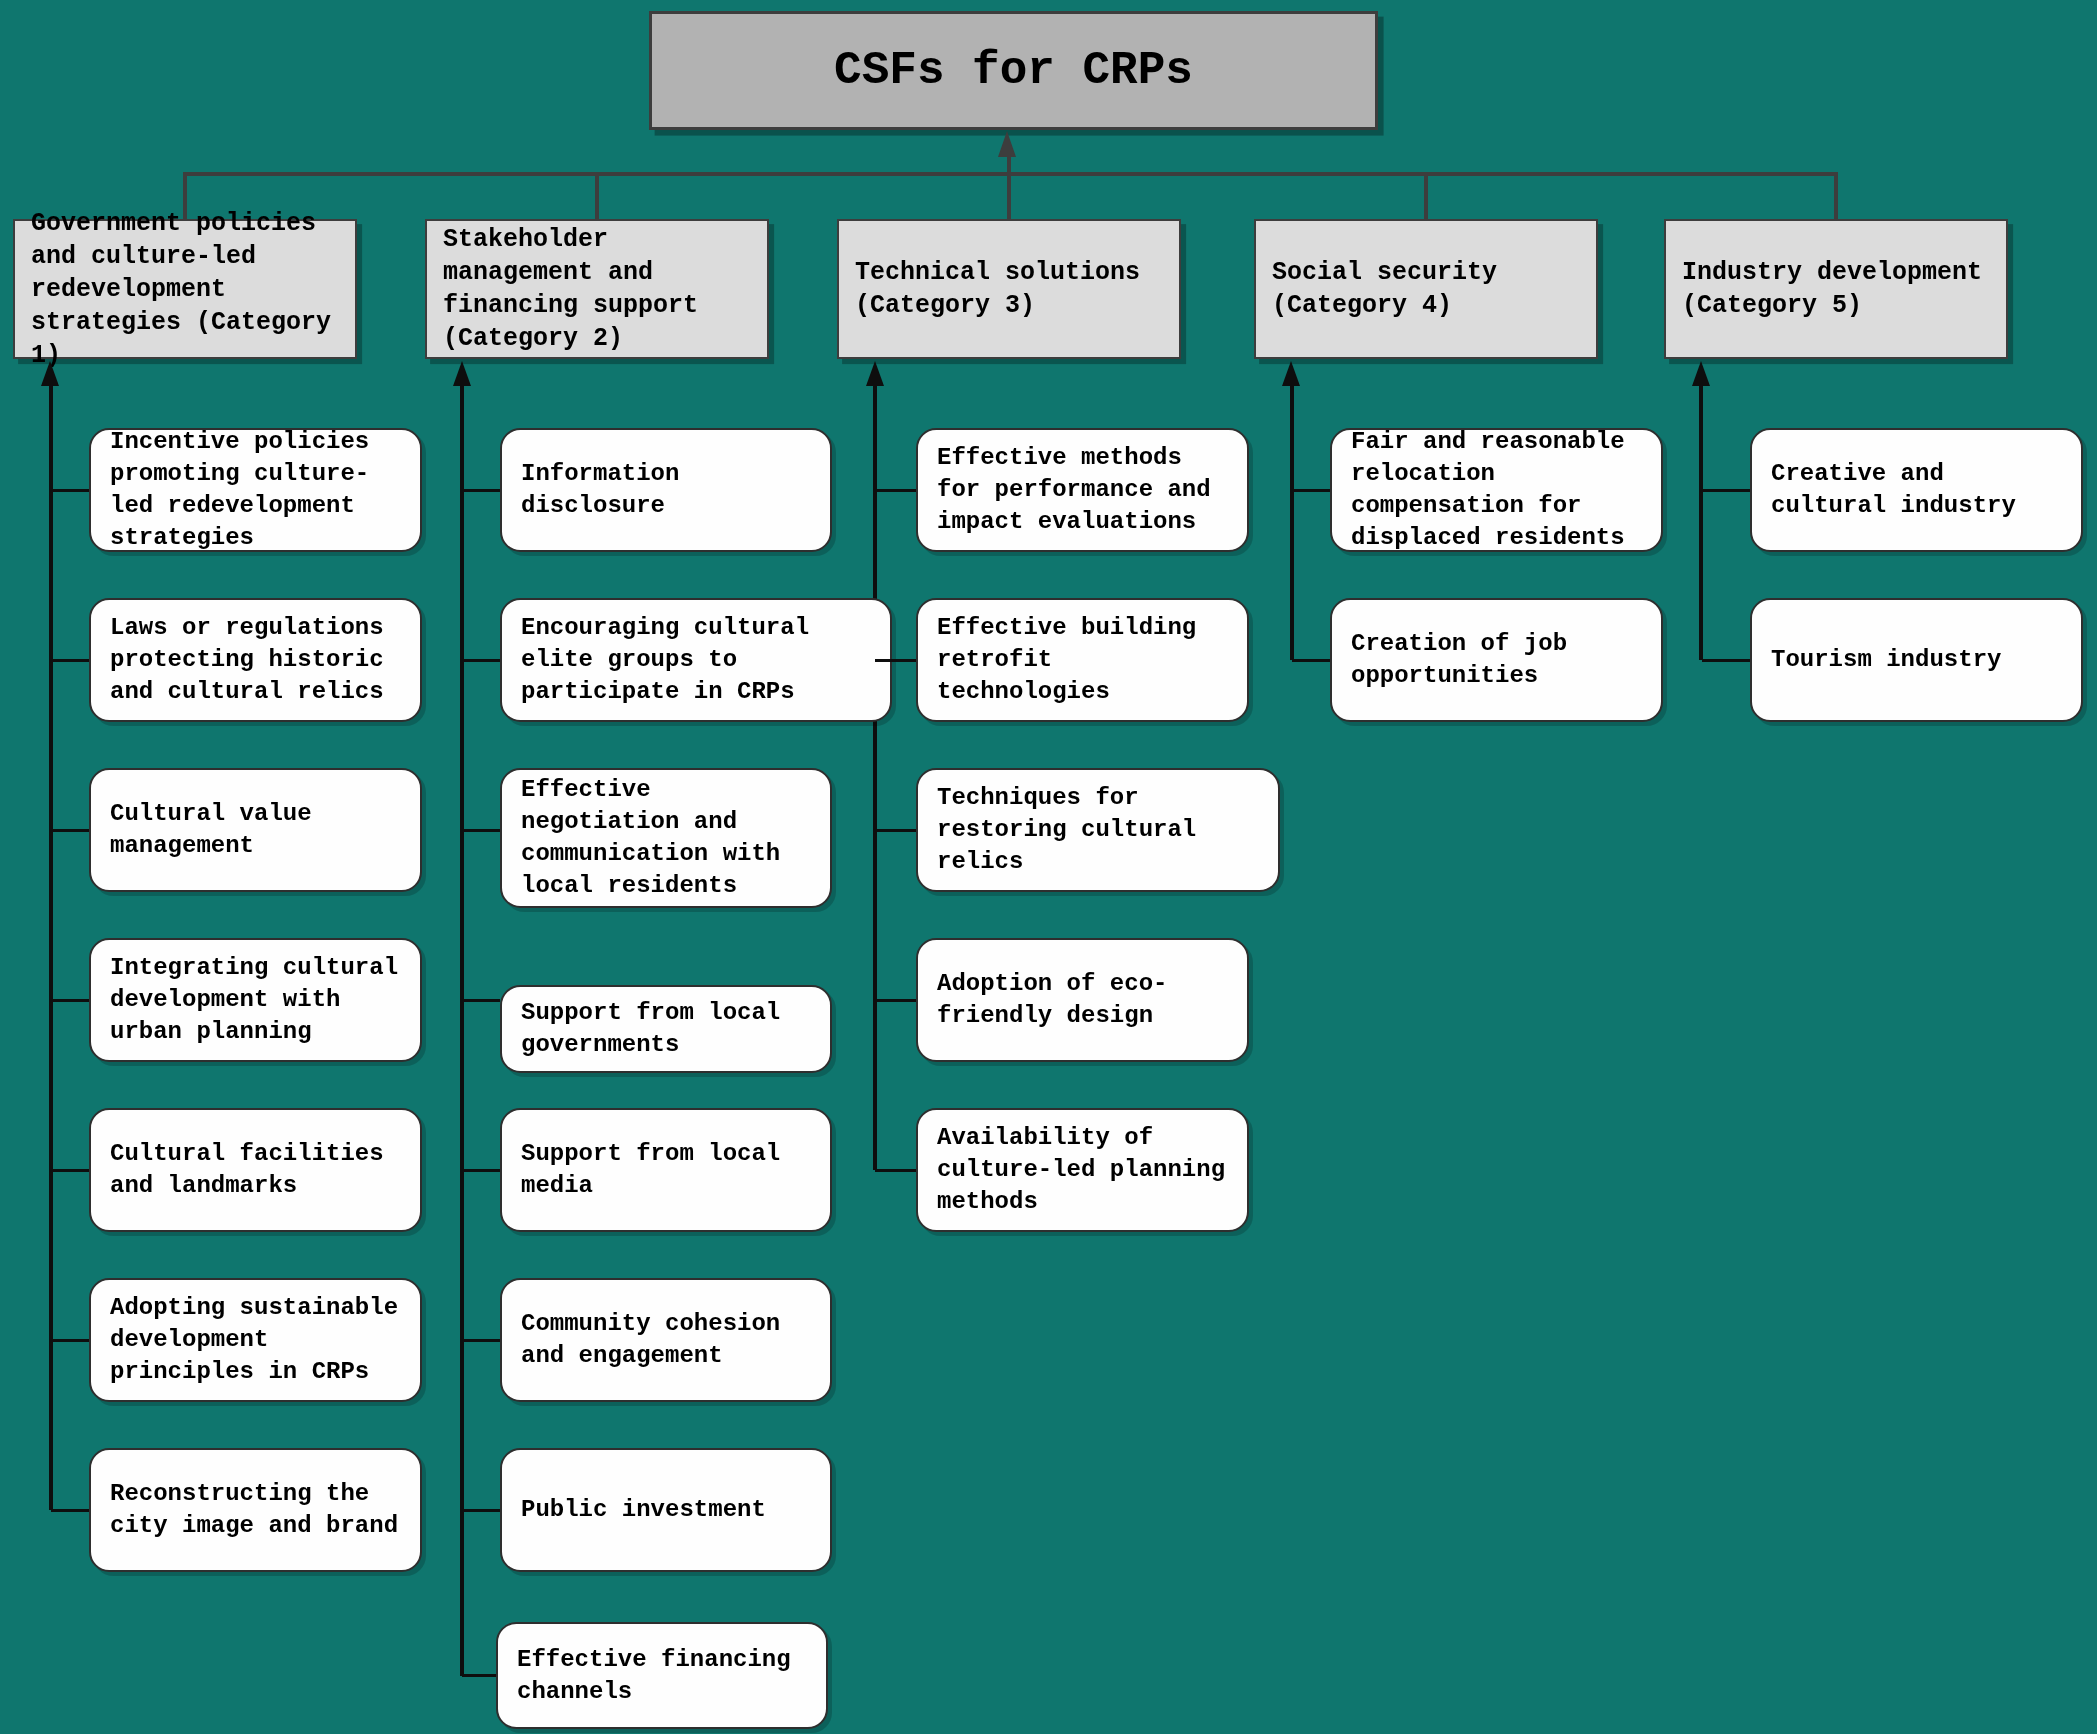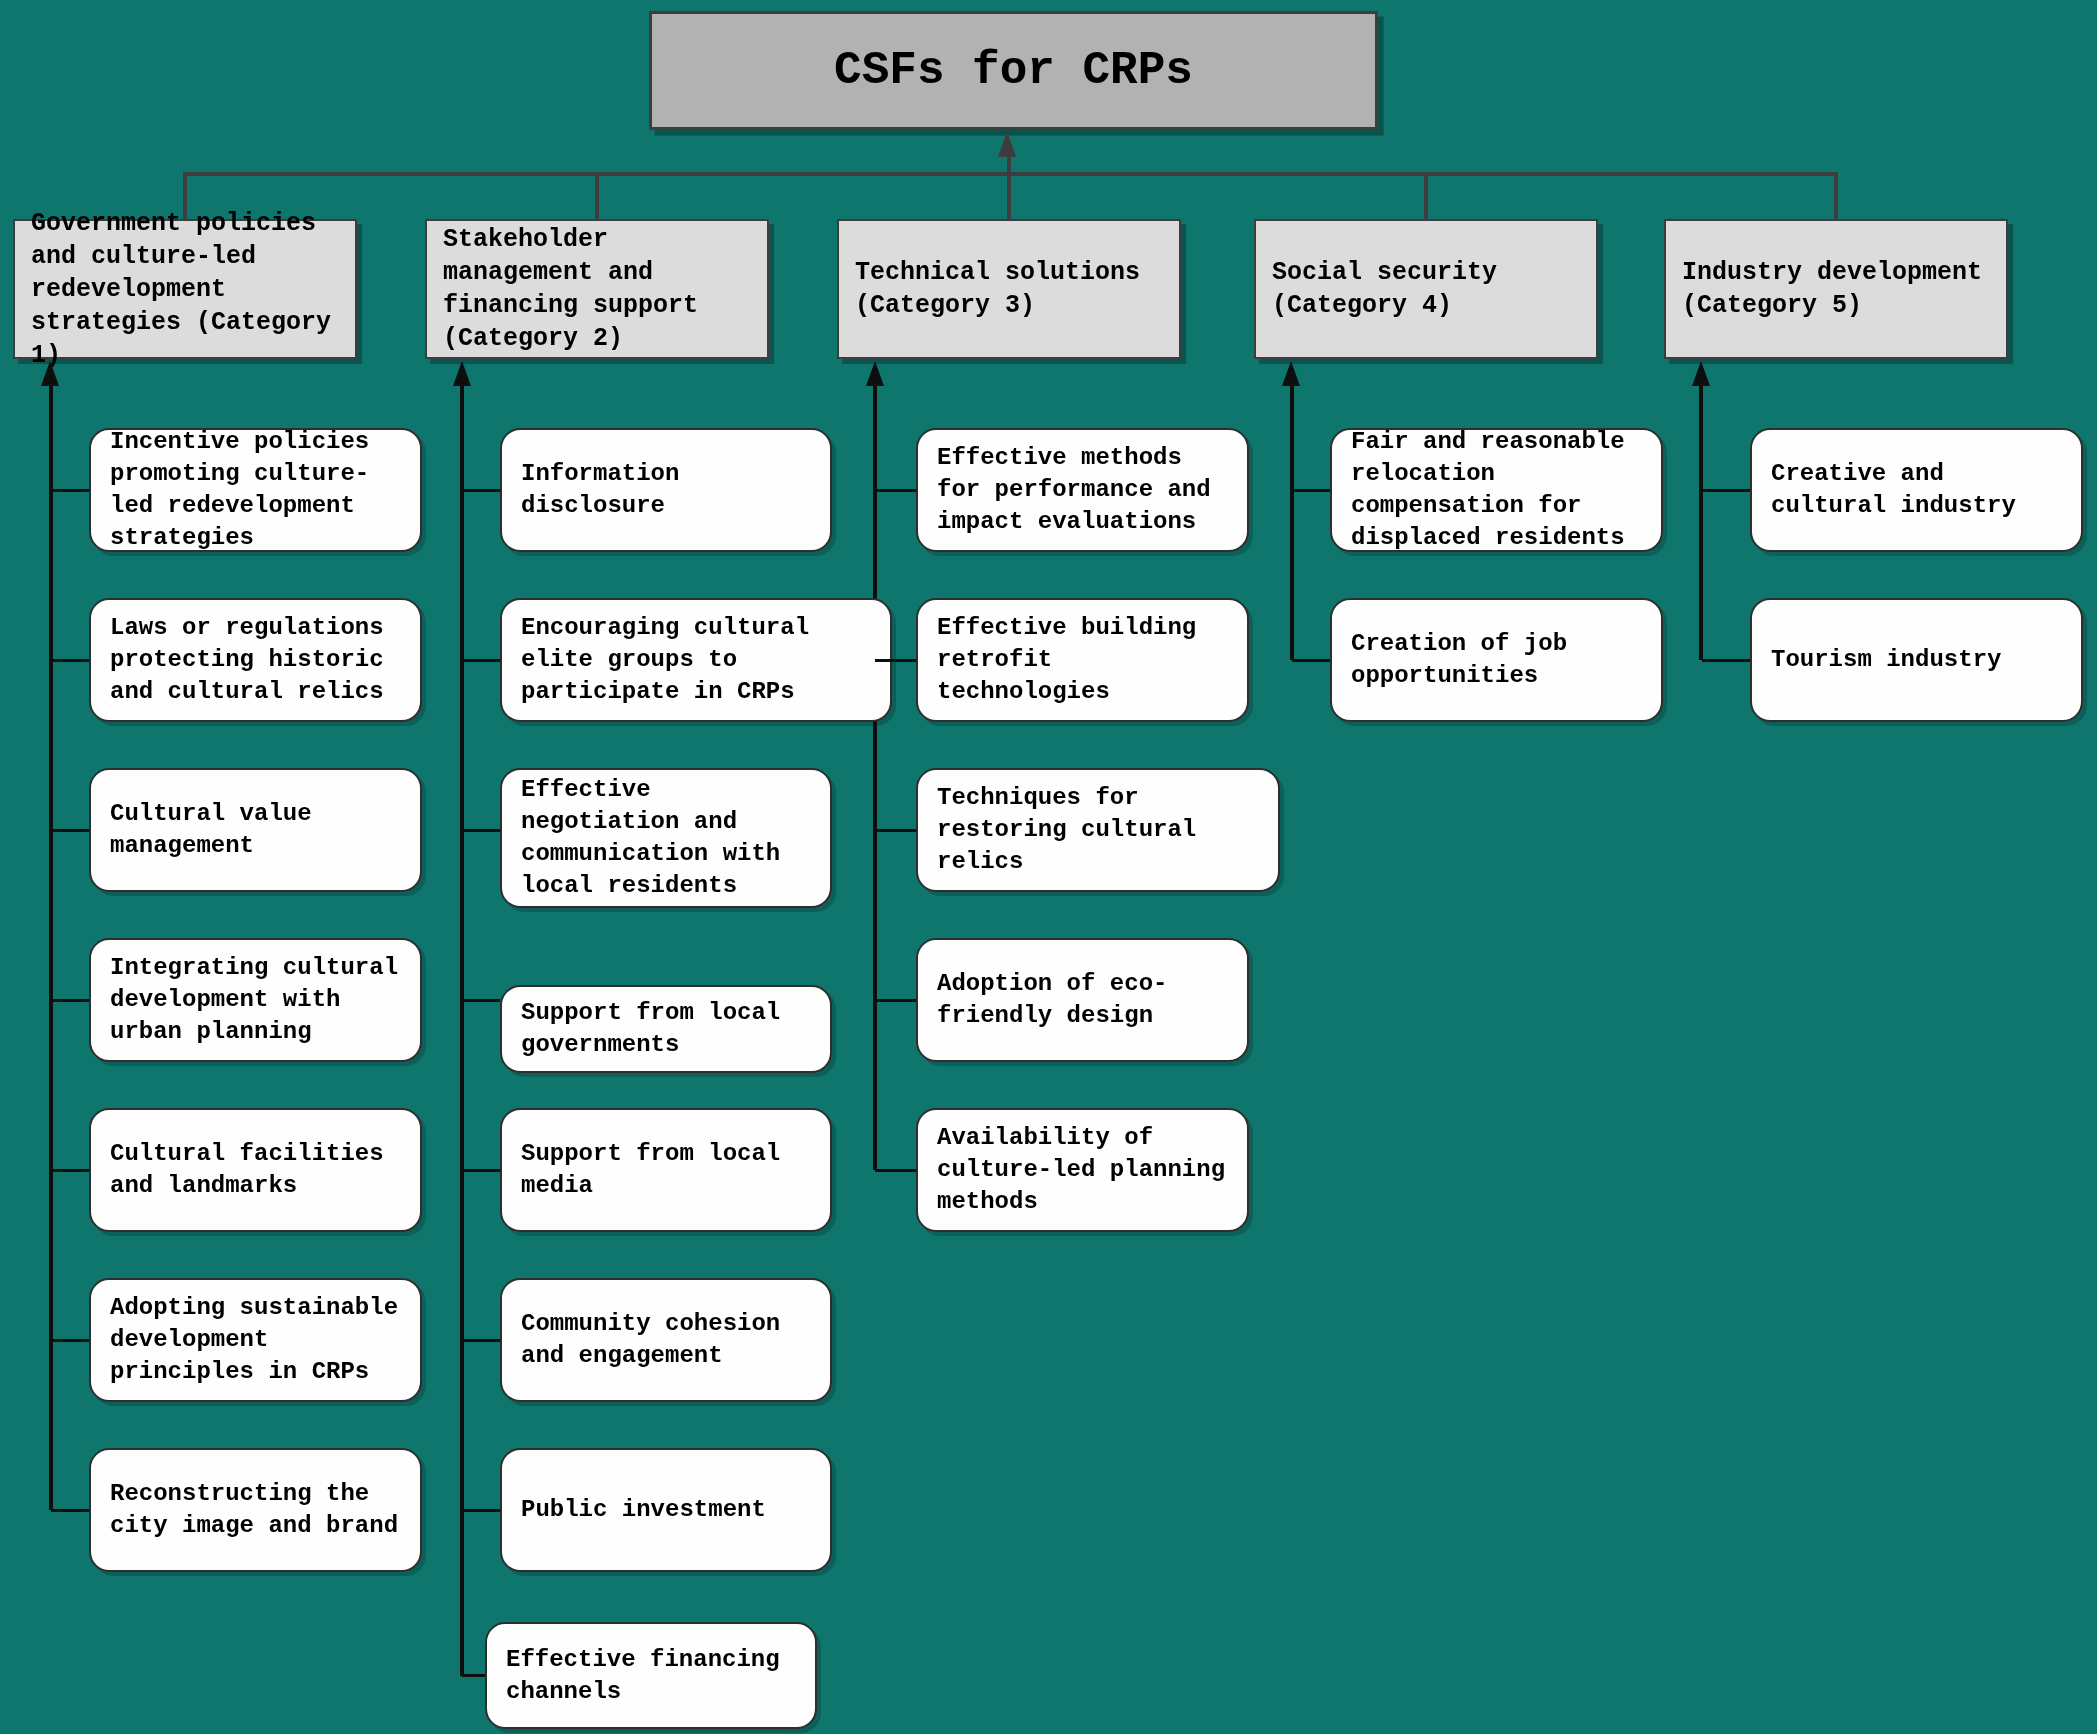--- a/index.html
+++ b/index.html
@@ -146,21 +146,21 @@
   </div>
   <div class="hline black-line" style="left:462px;top:1339px;width:38px;height:2.8px;"></div>
   <div class="box child-box" style="left:500px;top:1278px;width:332px;height:124px;">
     <span>Community cohesion and engagement</span>
   </div>
   <div class="hline black-line" style="left:462px;top:1509px;width:38px;height:2.8px;"></div>
   <div class="box child-box" style="left:500px;top:1448px;width:332px;height:124px;">
     <span>Public investment</span>
   </div>
   <div class="hline black-line" style="left:462px;top:1674px;width:38px;height:2.8px;"></div>
-  <div class="box child-box" style="left:485px;top:1622px;width:332px;height:107px;">
+  <div class="box child-box" style="left:496px;top:1622px;width:332px;height:107px;">
     <span>Effective financing channels</span>
   </div>
 
   <div class="hline black-line" style="left:875px;top:489px;width:41px;height:2.8px;"></div>
   <div class="box child-box" style="left:916px;top:428px;width:333px;height:124px;">
     <span>Effective methods for performance and impact evaluations</span>
   </div>
   <div class="hline black-line" style="left:875px;top:659px;width:41px;height:2.8px;"></div>
   <div class="box child-box" style="left:916px;top:598px;width:333px;height:124px;">
     <span>Effective building retrofit technologies</span>

